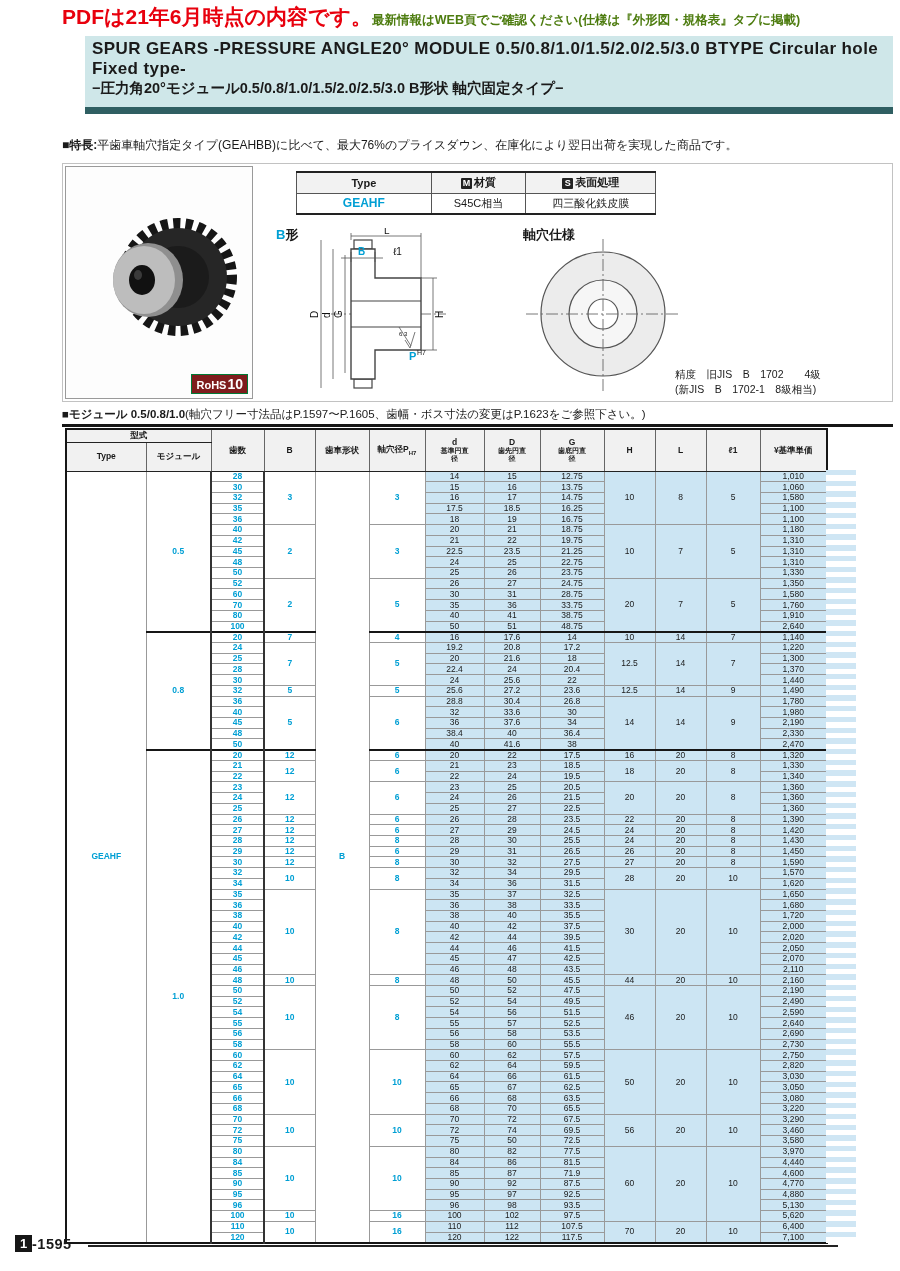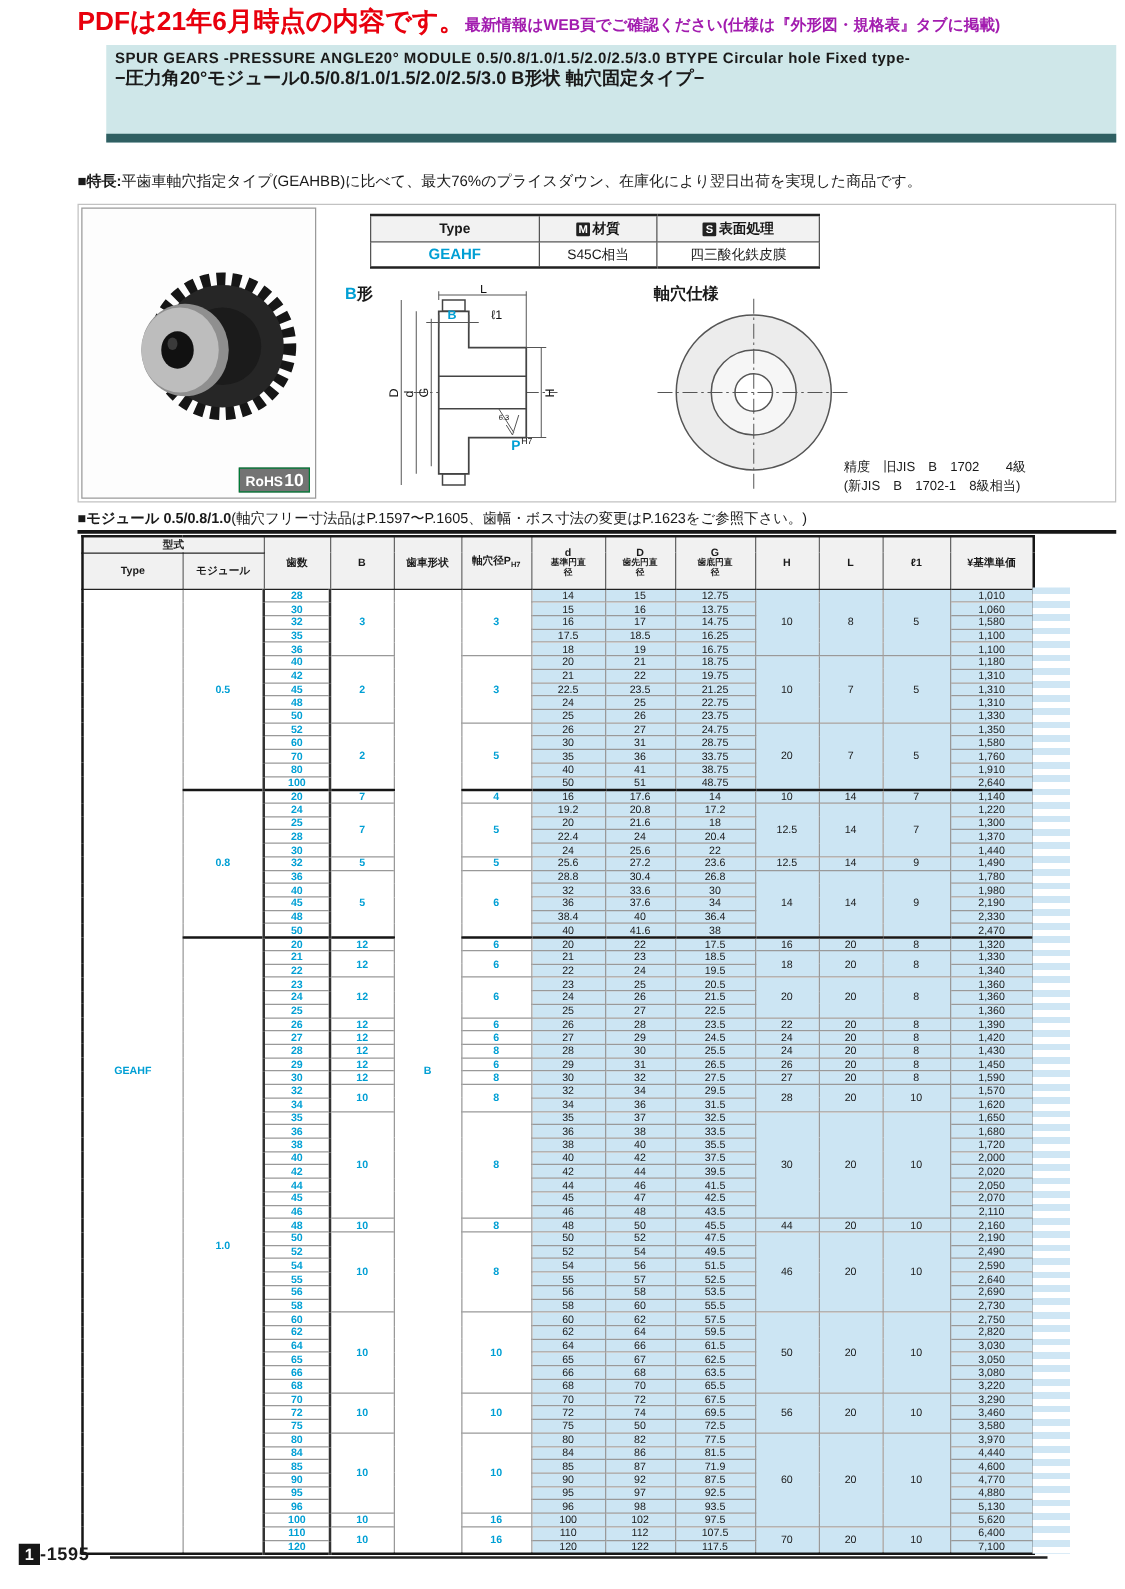--- a/index.html
+++ b/index.html
@@ -3,37 +3,37 @@
 <meta charset="utf-8">
 <style>
   * { margin:0; padding:0; box-sizing:border-box; }
   body { width:900px; height:1271px; position:relative; background:#fff;
          font-family:"Liberation Sans", sans-serif; color:#1a1a1a; overflow:hidden; }
   .abs { position:absolute; }
 
   
   .banner { left:62px; top:3px; display:flex; align-items:baseline; white-space:nowrap;justify-content:flex-end; }
   .banner-main { color:#e8000d; font-size:21px; font-weight:bold; }
-  .banner-sub  { color:#a21caf; font-size:12.5px; font-weight:bold; }
+  .banner-sub  { color:#4d7c0f; font-size:12.5px; font-weight:bold; }
 
   
   .hdr { left:85px; top:36px; width:808px; height:78px; background:#cfe7e9;
          border-bottom:7px solid #2f5f62; padding:3px 0 0 7px; }
-  .hdr-eng { font-size:12px; font-weight:bold; letter-spacing:.4px; }
+  .hdr-eng { font-size:17px; font-weight:bold; letter-spacing:.4px; }
   .hdr-title { font-size:27px; font-weight:bold; line-height:1.1; }
   .hdr-sub { font-size:14.5px; font-weight:bold; }
 
   
   .feature { left:62px; top:137px; font-size:12px; white-space:nowrap; }
   .feature b { font-weight:bold; }
 
   
   .figure { left:62px; top:163px; width:831px; height:239px; border:1px solid #c2c2c2; background:#fff; }
   .photo { position:absolute; left:2px; top:2px; width:188px; height:233px; border:1px solid #9a9a9a; background:#fdfdfd; }
-  .rohs { position:absolute; right:4px; bottom:4px; background:#737373; color:#fff;
+  .rohs { position:absolute; right:4px; bottom:4px; background:#7f1d1d; color:#fff;
           font-weight:bold; padding:1px 4px; font-size:11px; display:flex; align-items:baseline; gap:1px;
           border:1px solid #007a36;}
   .rohs .n { font-size:14px; }
   .spec-table { position:absolute; left:233px; top:7px; width:360px; border-collapse:collapse; }
   .spec-table th, .spec-table td { border:1px solid #555; height:21px; text-align:center; font-size:11px; }
   .spec-table th { background:#f2f2f2; border-top:2px solid #222; }
   .spec-table td { border-bottom:2px solid #222; background:#fff; }
   .boxletter { display:inline-block; background:#222; color:#fff; font-size:9px; font-weight:bold;
                width:11px; height:11px; line-height:11px; text-align:center; margin-right:2px; border-radius:1px; }
   .cyan { color:#009fd4; }

